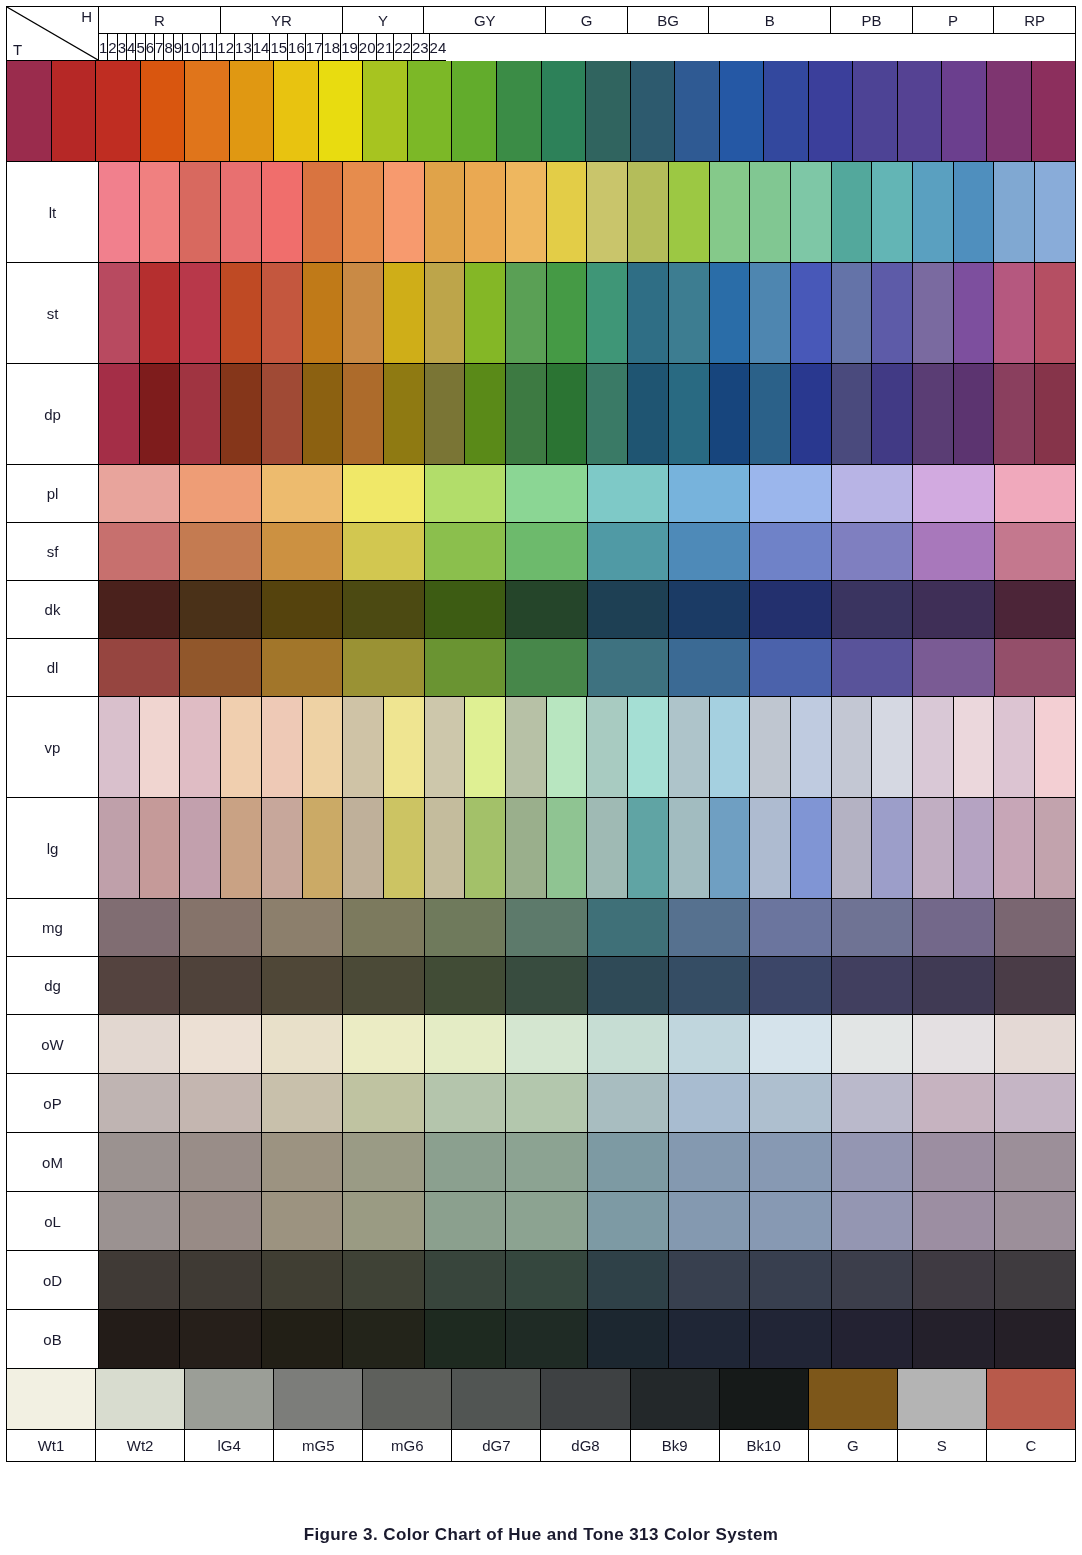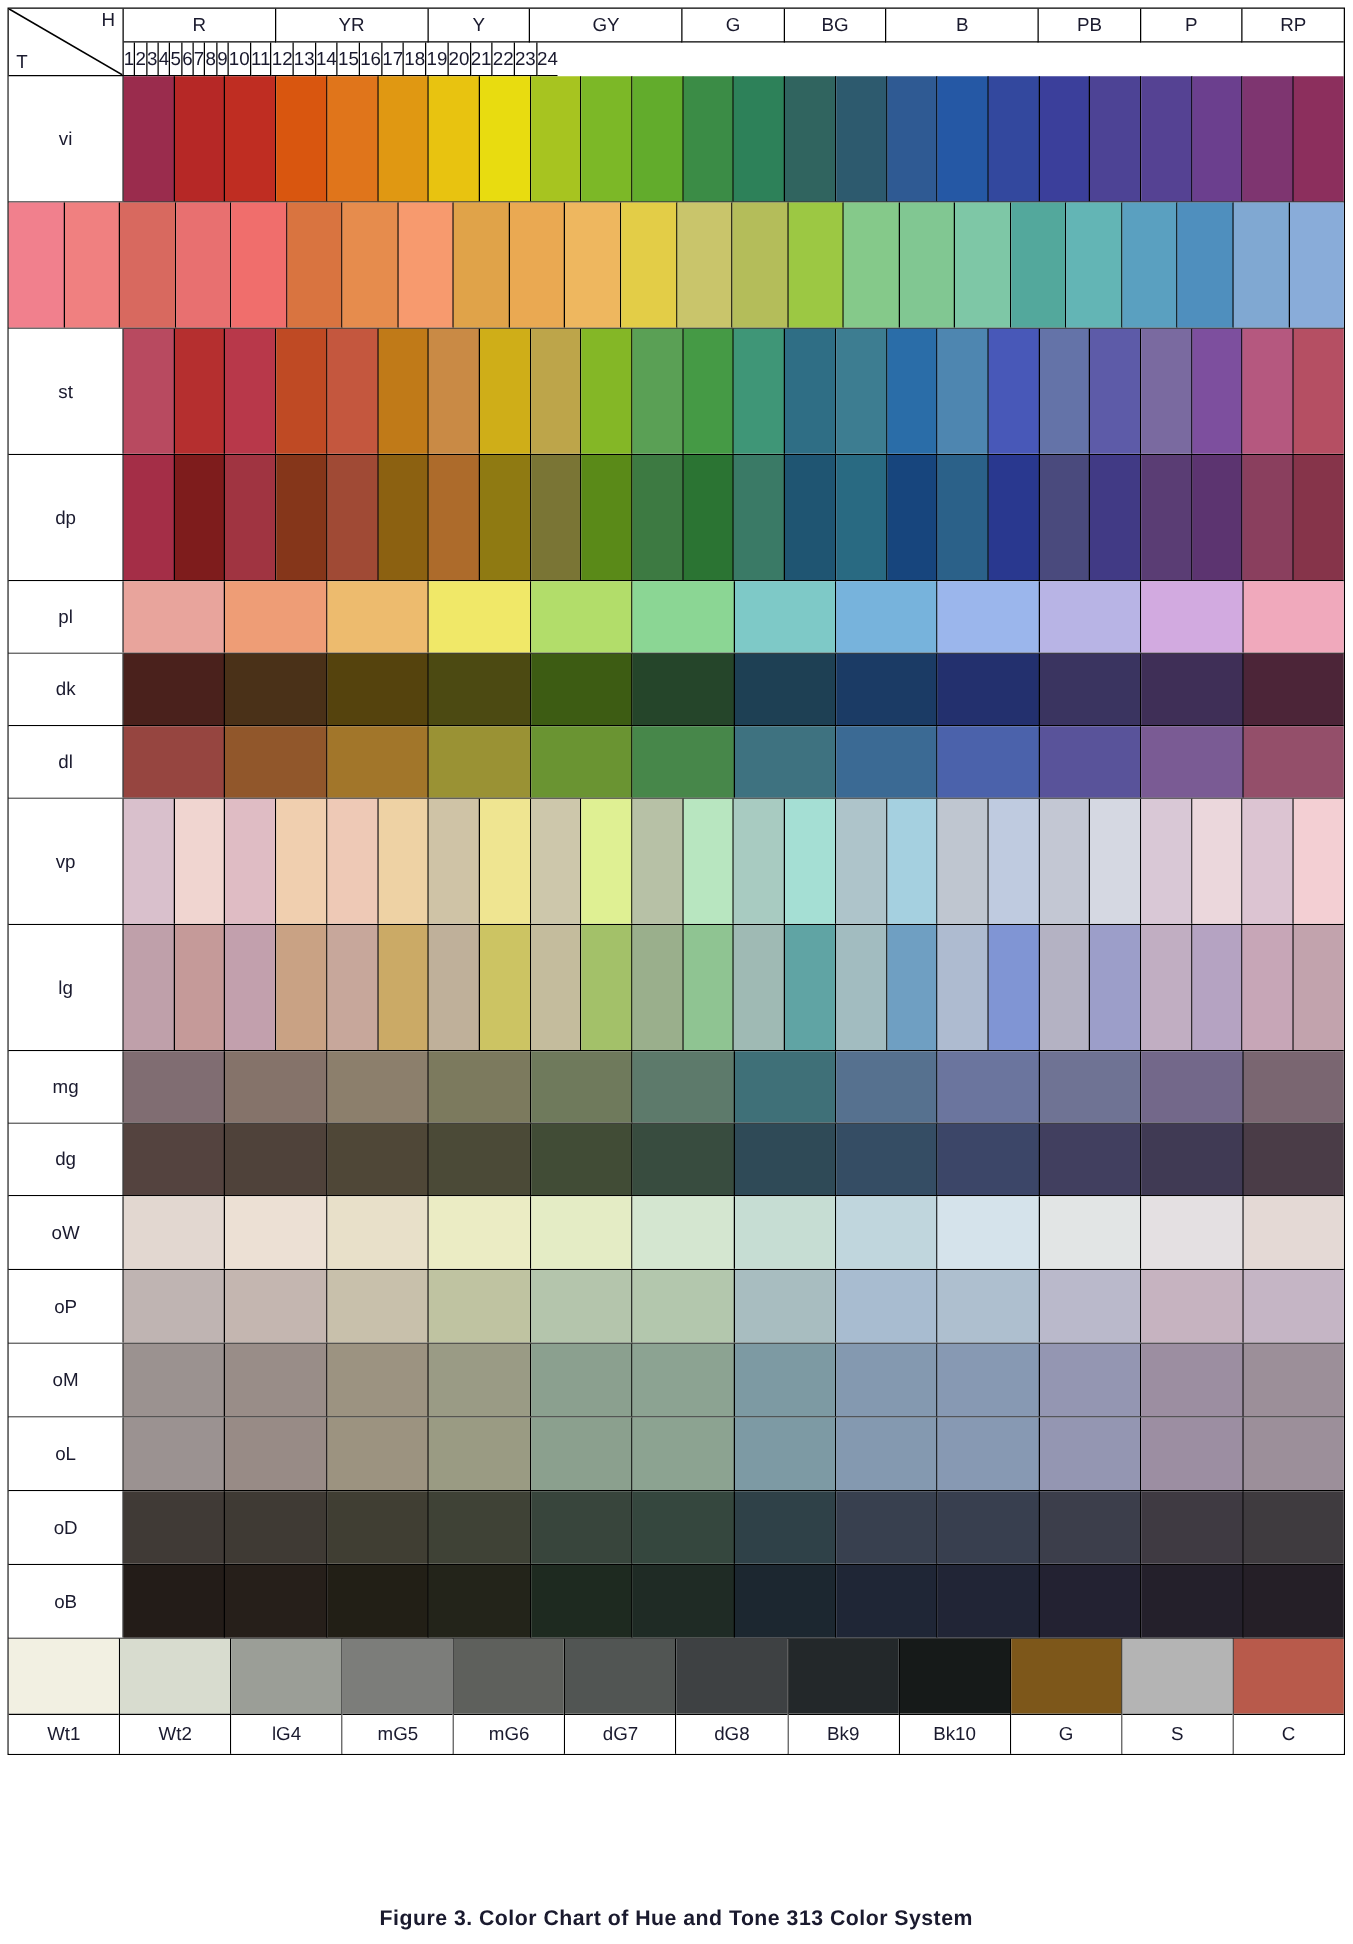--- a/index.html
+++ b/index.html
@@ -223,21 +223,20 @@
             <div class="hue-num">21</div>
             <div class="hue-num">22</div>
             <div class="hue-num">23</div>
             <div class="hue-num">24</div>
           </div>
       </div>
     </div>
 
     <div id="tone-rows">
         <div class="tone-row">
-          <div class="tone-label h-tall">vi</div>
           <div class="swatches h-tall">
             <div class="sw h-tall" title="vi / hue 1" style="background: rgb(154, 44, 77);"></div>
             <div class="sw h-tall" title="vi / hue 2" style="background: rgb(182, 40, 38);"></div>
             <div class="sw h-tall" title="vi / hue 3" style="background: rgb(191, 45, 34);"></div>
             <div class="sw h-tall" title="vi / hue 4" style="background: rgb(217, 86, 15);"></div>
             <div class="sw h-tall" title="vi / hue 5" style="background: rgb(224, 117, 27);"></div>
             <div class="sw h-tall" title="vi / hue 6" style="background: rgb(224, 152, 18);"></div>
             <div class="sw h-tall" title="vi / hue 7" style="background: rgb(232, 195, 16);"></div>
             <div class="sw h-tall" title="vi / hue 8" style="background: rgb(232, 220, 16);"></div>
             <div class="sw h-tall" title="vi / hue 9" style="background: rgb(167, 196, 32);"></div>
@@ -252,20 +251,21 @@
             <div class="sw h-tall" title="vi / hue 18" style="background: rgb(51, 72, 158);"></div>
             <div class="sw h-tall" title="vi / hue 19" style="background: rgb(59, 63, 155);"></div>
             <div class="sw h-tall" title="vi / hue 20" style="background: rgb(77, 67, 149);"></div>
             <div class="sw h-tall" title="vi / hue 21" style="background: rgb(85, 66, 147);"></div>
             <div class="sw h-tall" title="vi / hue 22" style="background: rgb(107, 63, 142);"></div>
             <div class="sw h-tall" title="vi / hue 23" style="background: rgb(126, 53, 112);"></div>
             <div class="sw h-tall" title="vi / hue 24" style="background: rgb(140, 47, 93);"></div>
           </div>
         </div>
         <div class="tone-row">
+          <div class="tone-label h-tall">lt</div>
           <div class="swatches h-tall">
             <div class="sw h-tall" title="lt / hue 1" style="background: rgb(241, 128, 141);"></div>
             <div class="sw h-tall" title="lt / hue 2" style="background: rgb(240, 128, 128);"></div>
             <div class="sw h-tall" title="lt / hue 3" style="background: rgb(216, 105, 95);"></div>
             <div class="sw h-tall" title="lt / hue 4" style="background: rgb(232, 112, 112);"></div>
             <div class="sw h-tall" title="lt / hue 5" style="background: rgb(240, 110, 108);"></div>
             <div class="sw h-tall" title="lt / hue 6" style="background: rgb(217, 116, 64);"></div>
             <div class="sw h-tall" title="lt / hue 7" style="background: rgb(230, 140, 77);"></div>
             <div class="sw h-tall" title="lt / hue 8" style="background: rgb(247, 154, 110);"></div>
             <div class="sw h-tall" title="lt / hue 9" style="background: rgb(224, 163, 73);"></div>
@@ -355,20 +355,37 @@
             <div class="sw h-short" title="pl / hue 11-12" style="background: rgb(139, 214, 148);"></div>
             <div class="sw h-short" title="pl / hue 13-14" style="background: rgb(126, 201, 199);"></div>
             <div class="sw h-short" title="pl / hue 15-16" style="background: rgb(119, 179, 220);"></div>
             <div class="sw h-short" title="pl / hue 17-18" style="background: rgb(155, 182, 236);"></div>
             <div class="sw h-short" title="pl / hue 19-20" style="background: rgb(184, 180, 229);"></div>
             <div class="sw h-short" title="pl / hue 21-22" style="background: rgb(210, 170, 224);"></div>
             <div class="sw h-short" title="pl / hue 23-24" style="background: rgb(240, 169, 188);"></div>
           </div>
         </div>
         <div class="tone-row">
+          <div class="tone-label h-short">sf</div>
+          <div class="swatches h-short">
+            <div class="sw h-short" title="sf / hue 1-2" style="background: rgb(199, 112, 110);"></div>
+            <div class="sw h-short" title="sf / hue 3-4" style="background: rgb(196, 123, 81);"></div>
+            <div class="sw h-short" title="sf / hue 5-6" style="background: rgb(204, 145, 65);"></div>
+            <div class="sw h-short" title="sf / hue 7-8" style="background: rgb(210, 199, 80);"></div>
+            <div class="sw h-short" title="sf / hue 9-10" style="background: rgb(139, 191, 77);"></div>
+            <div class="sw h-short" title="sf / hue 11-12" style="background: rgb(109, 186, 108);"></div>
+            <div class="sw h-short" title="sf / hue 13-14" style="background: rgb(80, 154, 165);"></div>
+            <div class="sw h-short" title="sf / hue 15-16" style="background: rgb(78, 138, 184);"></div>
+            <div class="sw h-short" title="sf / hue 17-18" style="background: rgb(111, 130, 200);"></div>
+            <div class="sw h-short" title="sf / hue 19-20" style="background: rgb(127, 127, 192);"></div>
+            <div class="sw h-short" title="sf / hue 21-22" style="background: rgb(168, 120, 187);"></div>
+            <div class="sw h-short" title="sf / hue 23-24" style="background: rgb(196, 120, 142);"></div>
+          </div>
+        </div>
+        <div class="tone-row">
           <div class="tone-label h-short">dk</div>
           <div class="swatches h-short">
             <div class="sw h-short" title="dk / hue 1-2" style="background: rgb(74, 33, 28);"></div>
             <div class="sw h-short" title="dk / hue 3-4" style="background: rgb(74, 49, 24);"></div>
             <div class="sw h-short" title="dk / hue 5-6" style="background: rgb(85, 67, 13);"></div>
             <div class="sw h-short" title="dk / hue 7-8" style="background: rgb(76, 74, 18);"></div>
             <div class="sw h-short" title="dk / hue 9-10" style="background: rgb(61, 92, 19);"></div>
             <div class="sw h-short" title="dk / hue 11-12" style="background: rgb(37, 69, 42);"></div>
             <div class="sw h-short" title="dk / hue 13-14" style="background: rgb(30, 64, 84);"></div>
             <div class="sw h-short" title="dk / hue 15-16" style="background: rgb(27, 59, 101);"></div>

